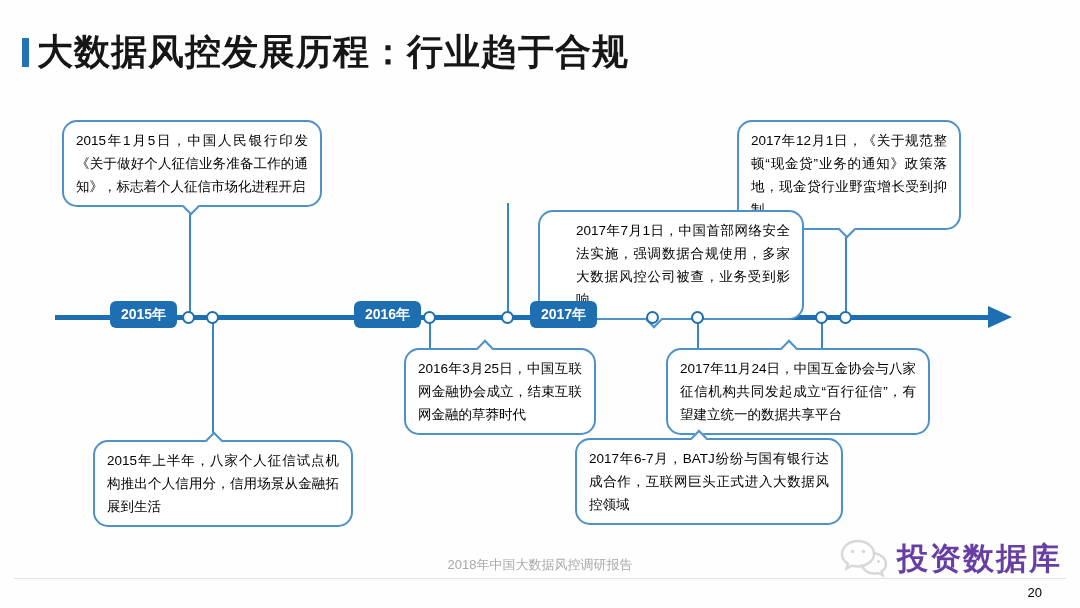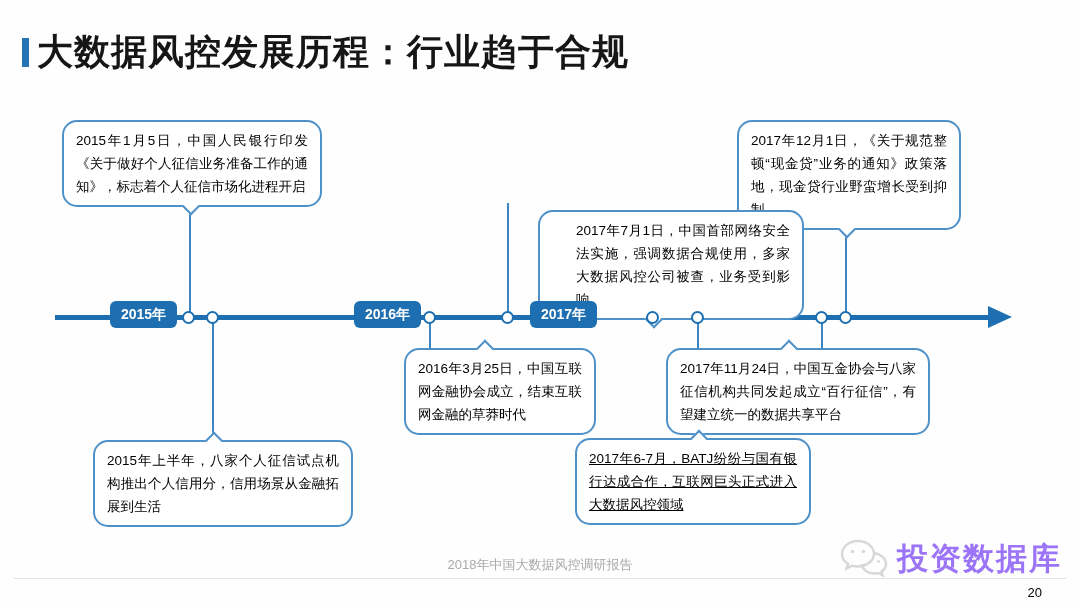--- a/index.html
+++ b/index.html
@@ -45,21 +45,21 @@
 
   
   .footer-rule { position:absolute; left:14px; right:14px; top:578px; height:1px; background:#e4e4e4; }
   .footer-title { position:absolute; left:0; right:0; top:556px; text-align:center;
                   color:#a9a9a9; font-size:13px; }
   .page-number { position:absolute; right:38px; top:585px; color:#000000; font-size:13px; }
 
   
   .watermark { position:absolute; right:18px; top:538px; display:flex; align-items:center;
                gap:8px; opacity:0.85; }
-  .watermark-text { font-size:31px; font-weight:bold; color:#8b5cf6;
+  .watermark-text { font-size:31px; font-weight:bold; color:#4c1d95;
                     text-shadow:1px 1px 0 #ffffff; letter-spacing:2px; }
 </style>
 </head>
 <body>
 
 <div class="slide">
 
   <div class="title-bar">
     <div class="accent-bar"></div>
     <div class="page-title">大数据风控发展历程：行业趋于合规</div>
@@ -115,21 +115,21 @@
   <div class="callout" style="left:666px; top:348px; width:264px;">
     <span class="tail top" style="left:115px;"></span>
     <span>2017年11月24日，中国互金协会与八家征信机构共同发起成立“百行征信”，有望建立统一的数据共享平台</span>
   </div>
 
   <div class="callout" style="left:93px; top:440px; width:260px;">
     <span class="tail top" style="left:113px;"></span>
     <span>2015年上半年，八家个人征信试点机构推出个人信用分，信用场景从金融拓展到生活</span>
   </div>
 
-  <div class="callout" style="left:575px; top:438px; width:236px;text-decoration:underline;">
+  <div class="callout" style="left:575px; top:438px; width:268px;">
     <span class="tail top" style="left:116px;"></span>
     <span>2017年6-7月，BATJ纷纷与国有银行达成合作，互联网巨头正式进入大数据风控领域</span>
   </div>
 
   <div class="watermark">
     <svg width="50" height="42" viewBox="0 0 50 42">
       <g fill="none" stroke="#d2d2d2" stroke-width="2.5">
         <path d="M19,3 C10,3 3,9 3,16 C3,20 5,23.5 9,25.8 L7.5,30.5 L13,27.6 C15,28.2 17,28.5 19,28.4 C28,28.2 35,22.5 35,16 C35,9 28,3 19,3 Z"></path>
         <path d="M35,15 C42,16 47,20.5 47,26 C47,29 45.3,31.7 42.5,33.5 L43.6,37.2 L39.3,35 C37.8,35.4 36.2,35.6 34.5,35.5 C28,35.2 23,30.8 23,26"></path>
       </g>

